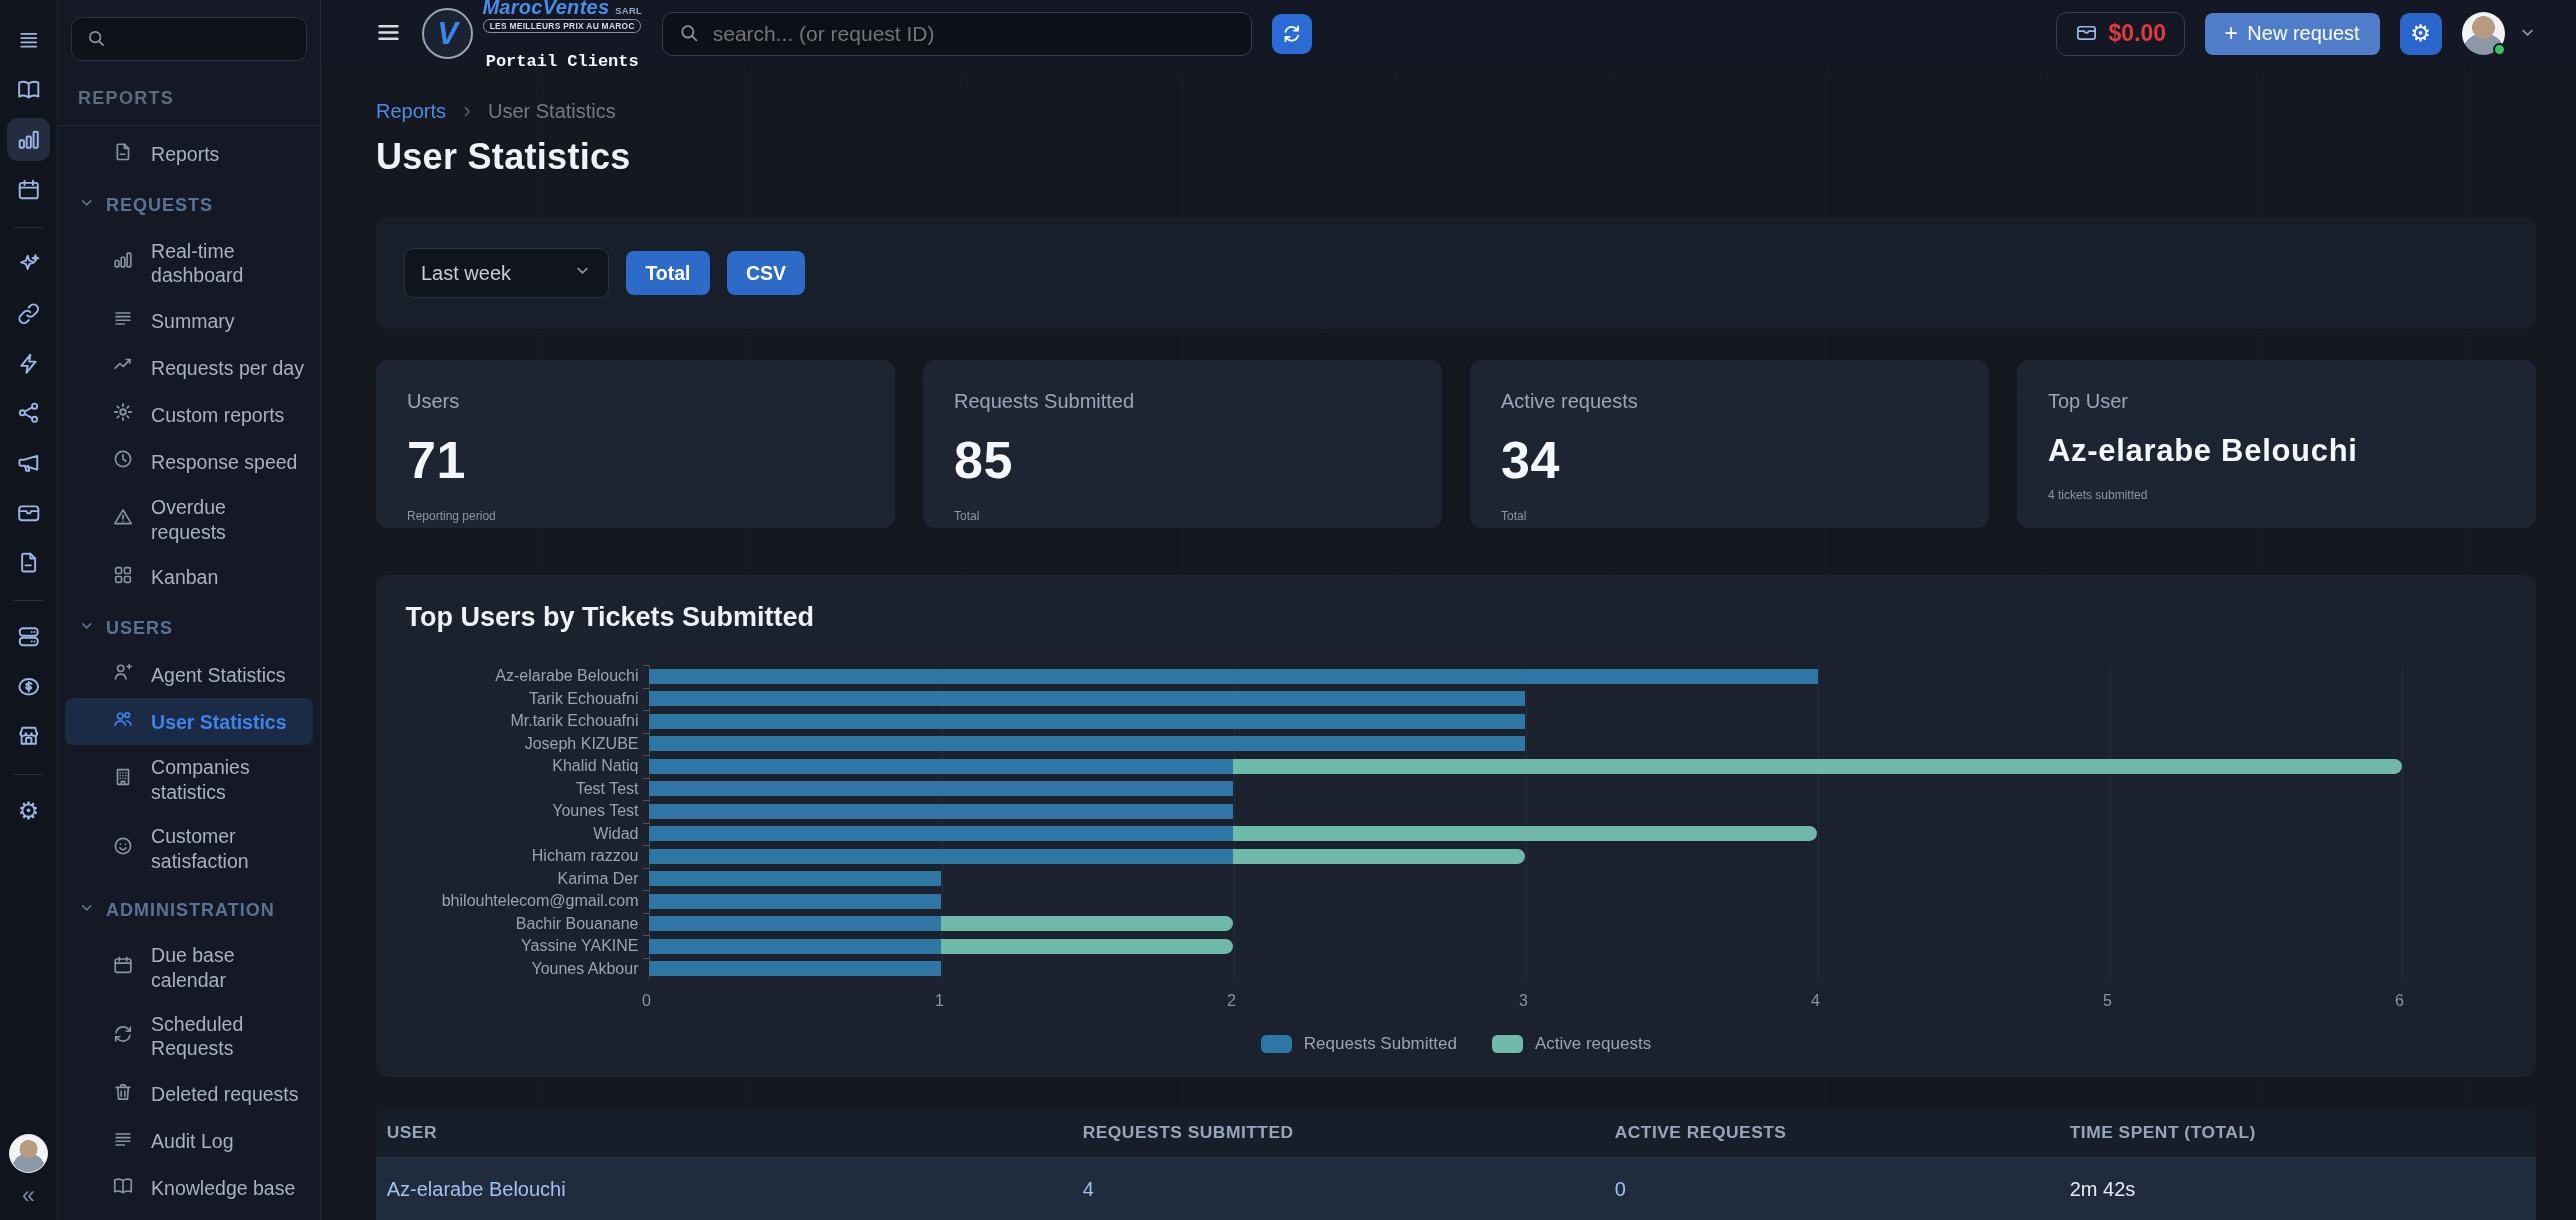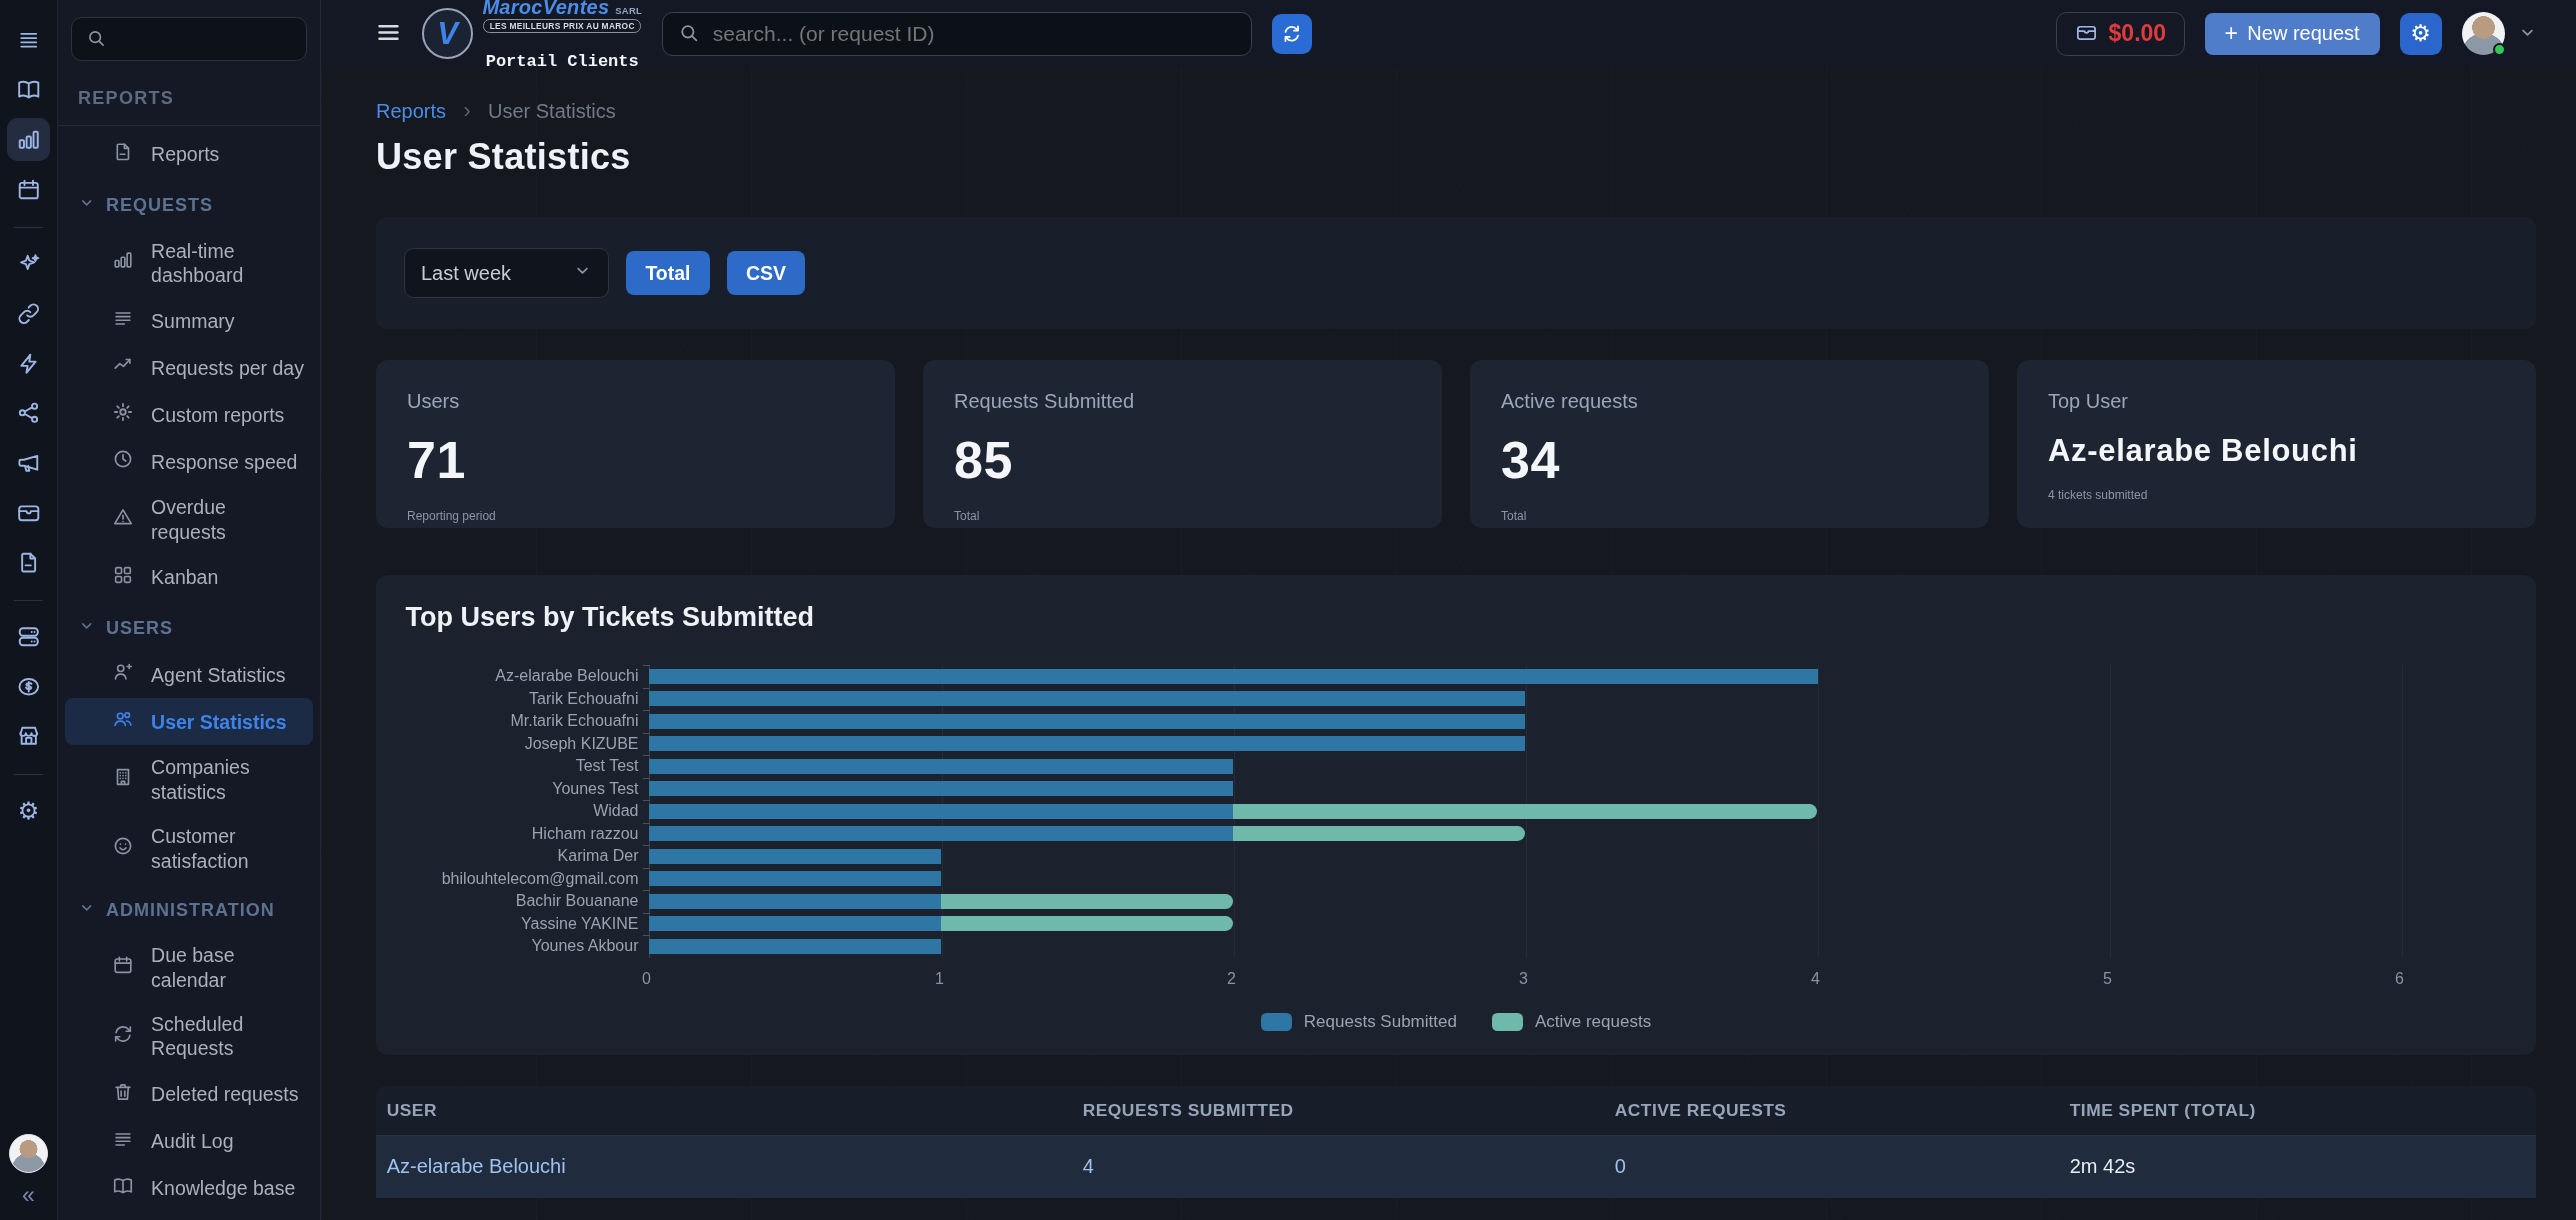--- a/index.html
+++ b/index.html
@@ -503,20 +503,28 @@
             </div>
             <div class="chart-row">
               <div class="tickmark"></div>
               <div class="cat-label">Joseph KIZUBE</div>
               <div class="bar-track">
                 <div class="bar-seg1" style="width: 876px; background: rgb(46, 118, 163);"></div>
               </div>
             </div>
             <div class="chart-row">
               <div class="tickmark"></div>
+              <div class="cat-label">Khalid Natiq</div>
+              <div class="bar-track">
+                <div class="bar-seg1" style="width: 584px; background: rgb(46, 118, 163);"></div>
+                <div class="bar-seg2" style="width: 1169px; background: rgb(111, 185, 171);"></div>
+              </div>
+            </div>
+            <div class="chart-row">
+              <div class="tickmark"></div>
               <div class="cat-label">Test Test</div>
               <div class="bar-track">
                 <div class="bar-seg1" style="width: 584px; background: rgb(46, 118, 163);"></div>
               </div>
             </div>
             <div class="chart-row">
               <div class="tickmark"></div>
               <div class="cat-label">Younes Test</div>
               <div class="bar-track">
                 <div class="bar-seg1" style="width: 584px; background: rgb(46, 118, 163);"></div>

